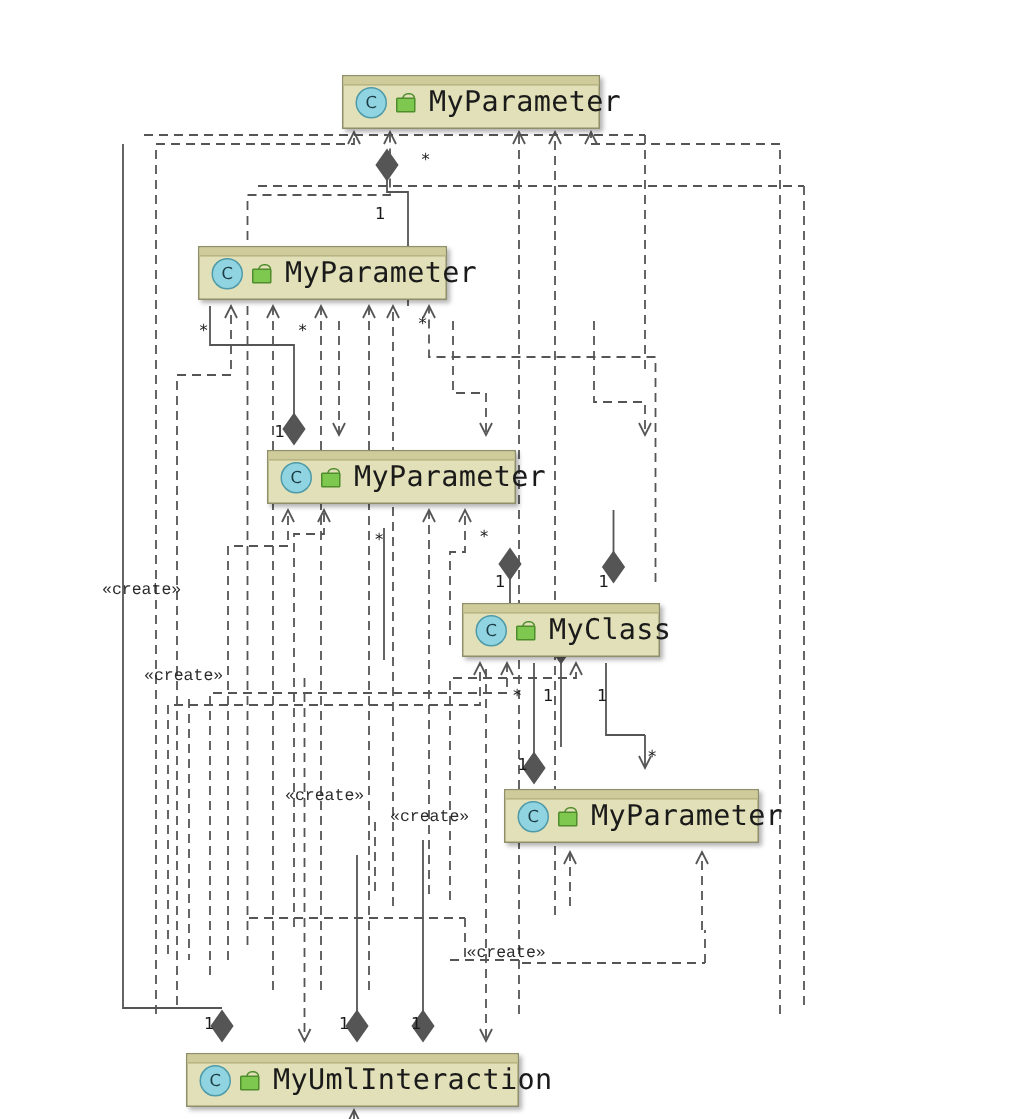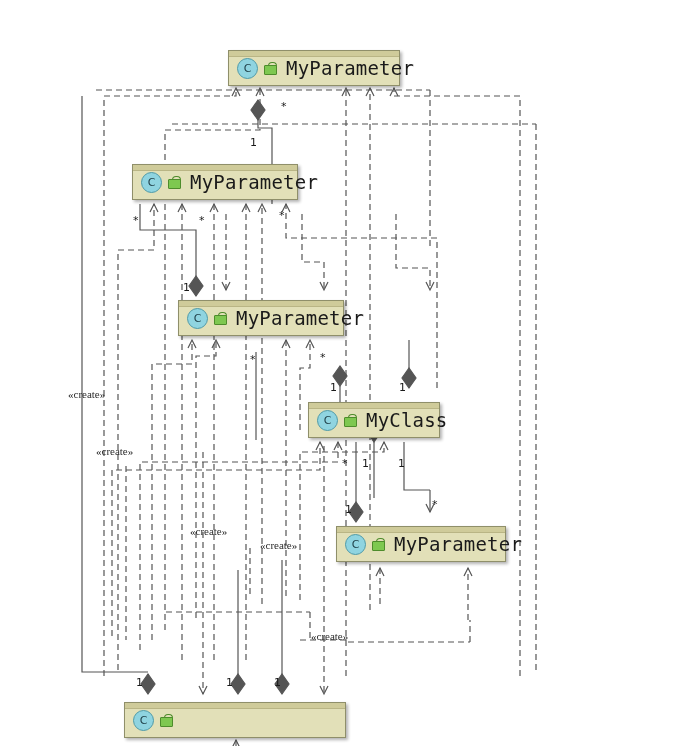--- a/index.html
+++ b/index.html
@@ -18,21 +18,21 @@
     display:flex;align-items:center;justify-content:center;
     font-family:"DejaVu Sans",sans-serif;font-size:11px;color:#1d3d45;line-height:1;}
   .lock-icon{position:relative;width:13px;height:13px;margin-left:5px;flex:0 0 auto;}
   .lock-icon .body{position:absolute;left:1px;bottom:0;width:11px;height:8px;
     background:#7ec850;border:1px solid #4e8c2c;border-radius:1px;}
   .lock-icon .shackle{position:absolute;left:5px;top:0px;width:7px;height:6px;
     border:1.5px solid #4e8c2c;border-bottom:none;border-radius:4px 4px 0 0;}
   .cls-name{margin-left:10px;font-family:"DejaVu Sans Mono",monospace;
     font-size:19px;color:#1a1a1a;white-space:nowrap;letter-spacing:0.2px;}
 
-  .edge-label{position:absolute;font-family:Liberation Serif, serif;font-size:11px;
+  .edge-label{position:absolute;font-family:Liberation Mono, monospace;font-size:11px;
     color:#2b2b2b;white-space:nowrap;z-index:4;background:transparent;}
   .mult{position:absolute;font-family:"DejaVu Sans",sans-serif;font-size:11px;
     color:#1a1a1a;z-index:4;}
 </style>
 </head>
 <body>
 
 <div id="canvas">
 
   <svg class="wires" viewBox="0 0 675 746" xmlns="http://www.w3.org/2000/svg">
@@ -182,20 +182,21 @@
     </span>
     <span class="cls-name">MyParameter</span>
   </div>
 
   <div class="uml-class" style="left:124px;top:702px;width:222px;">
     <span class="cls-icon">C</span>
     <span class="lock-icon">
       <span class="shackle"></span>
         <span class="body"></span>
     </span>
+    <span class="cls-name">MyUmlInteraction</span>
   </div>
 
   <div class="edge-label" style="left:68px;top:388px;">«create»</div>
   <div class="edge-label" style="left:96px;top:445px;">«create»</div>
   <div class="edge-label" style="left:190px;top:525px;">«create»</div>
   <div class="edge-label" style="left:260px;top:539px;">«create»</div>
   <div class="edge-label" style="left:311px;top:630px;">«create»</div>
 
   <div class="mult" style="left:281px;top:100px;">*</div>
   <div class="mult" style="left:250px;top:136px;">1</div>

